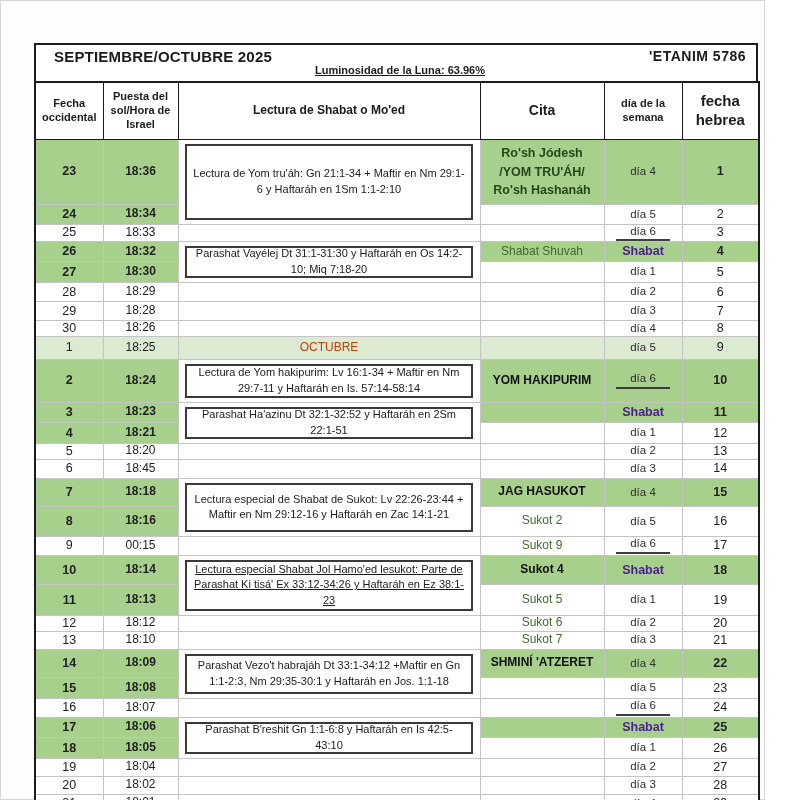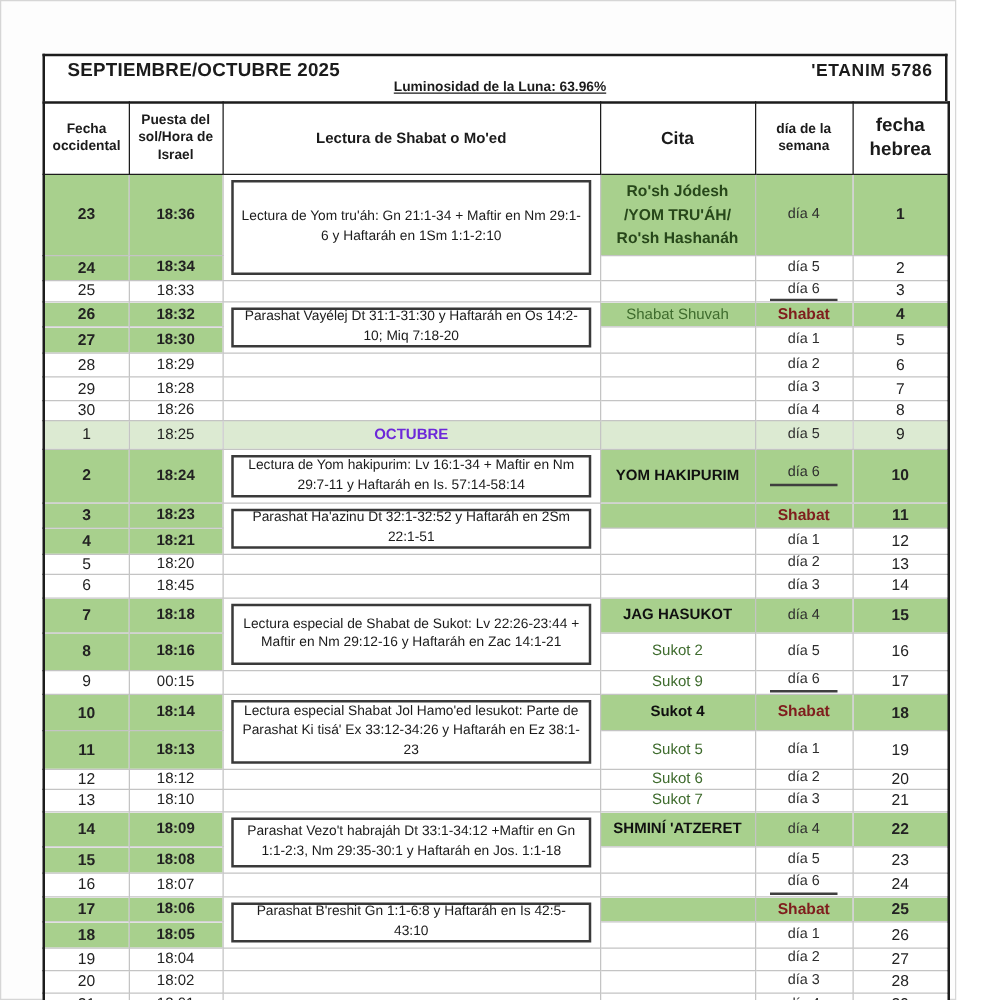--- a/index.html
+++ b/index.html
@@ -46,41 +46,41 @@
   .cal tbody tr:last-child td { border-bottom:2px solid #1c1c1c; }
 
   td.g  { background:#a8d08d; }
   td.lg { background:#dcead2; }
   .b    { font-weight:bold; color:#151515; }
 
   td.col-date { font-size:12.5px; }
   td.col-time { font-size:12px; }
   td.col-heb  { font-size:12.5px; }
   td.col-weekday { font-size:11.5px; color:#2e2e2e; }
-  td.col-weekday .shabat { font-weight:bold; font-size:12.5px; color:#7f1d1d; }
+  td.col-weekday .shabat { font-weight:bold; font-size:12.5px; color:#4c1d95; }
   td.col-weekday .u {
     display:inline-block; border-bottom:2px solid #3f3f3f; padding:0 14px 1px;
   }
 
   td.col-cita.cita-rosh {
     font-weight:bold; color:#27471a; white-space:pre-line;
     font-size:12.5px; line-height:1.45;
   }
   td.col-cita.cita-caps  { font-weight:bold; color:#101010; font-size:12px; }
   td.col-cita.cita-green { color:#3e6b2d; font-size:12px; }
 
   td.col-reading { padding:4px; vertical-align:middle; }
   .reading-box {
     box-sizing:border-box; margin:0 auto; width:calc(100% - 5px);
     border:2px solid #3a3a3a; background:#fff;
     display:flex; align-items:center; justify-content:center;
     text-align:center; font-size:11px; line-height:1.4; padding:1px 5px;
     color:#1b1b1b;
   }
-  td.month-cell { font-weight:bold; font-size:12px; color:#6d28d9; }
+  td.month-cell { font-weight:normal; font-size:12px; color:#c2410c; }
 </style>
 </head>
 <body>
 
 <div class="canvas">
   <div class="sheet">
 
     <div class="title-band">
       <div class="title-line">
         <span class="main-title">SEPTIEMBRE/OCTUBRE 2025</span>
@@ -250,21 +250,21 @@
             <td class="col-time">00:15</td>
             <td class="col-reading"></td>
             <td class="col-cita  cita-green">Sukot 9</td>
             <td class="col-weekday"><span class="u">día 6</span></td>
             <td class="col-heb">17</td>
           </tr>
           <tr style="height: 28px;">
             <td class="col-date g b">10</td>
             <td class="col-time g b">18:14</td>
             <td class="col-reading" rowspan="2">
-              <div class="reading-box" style="height: 51px;">Lectura especial Shabat Jol Hamo'ed lesukot: Parte de Parashat Ki tisá' Ex 33:12-34:26 y Haftaráh en Ez 38:1-23</div>
+              <div class="reading-box" style="height: 51px; text-decoration: underline;">Lectura especial Shabat Jol Hamo'ed lesukot: Parte de Parashat Ki tisá' Ex 33:12-34:26 y Haftaráh en Ez 38:1-23</div>
             </td>
             <td class="col-cita g cita-caps">Sukot 4</td>
             <td class="col-weekday g"><span class="shabat">Shabat</span></td>
             <td class="col-heb g b">18</td>
           </tr>
           <tr style="height: 29px;">
             <td class="col-date g b">11</td>
             <td class="col-time g b">18:13</td>
             <td class="col-cita  cita-green">Sukot 5</td>
             <td class="col-weekday"><span>día 1</span></td>

